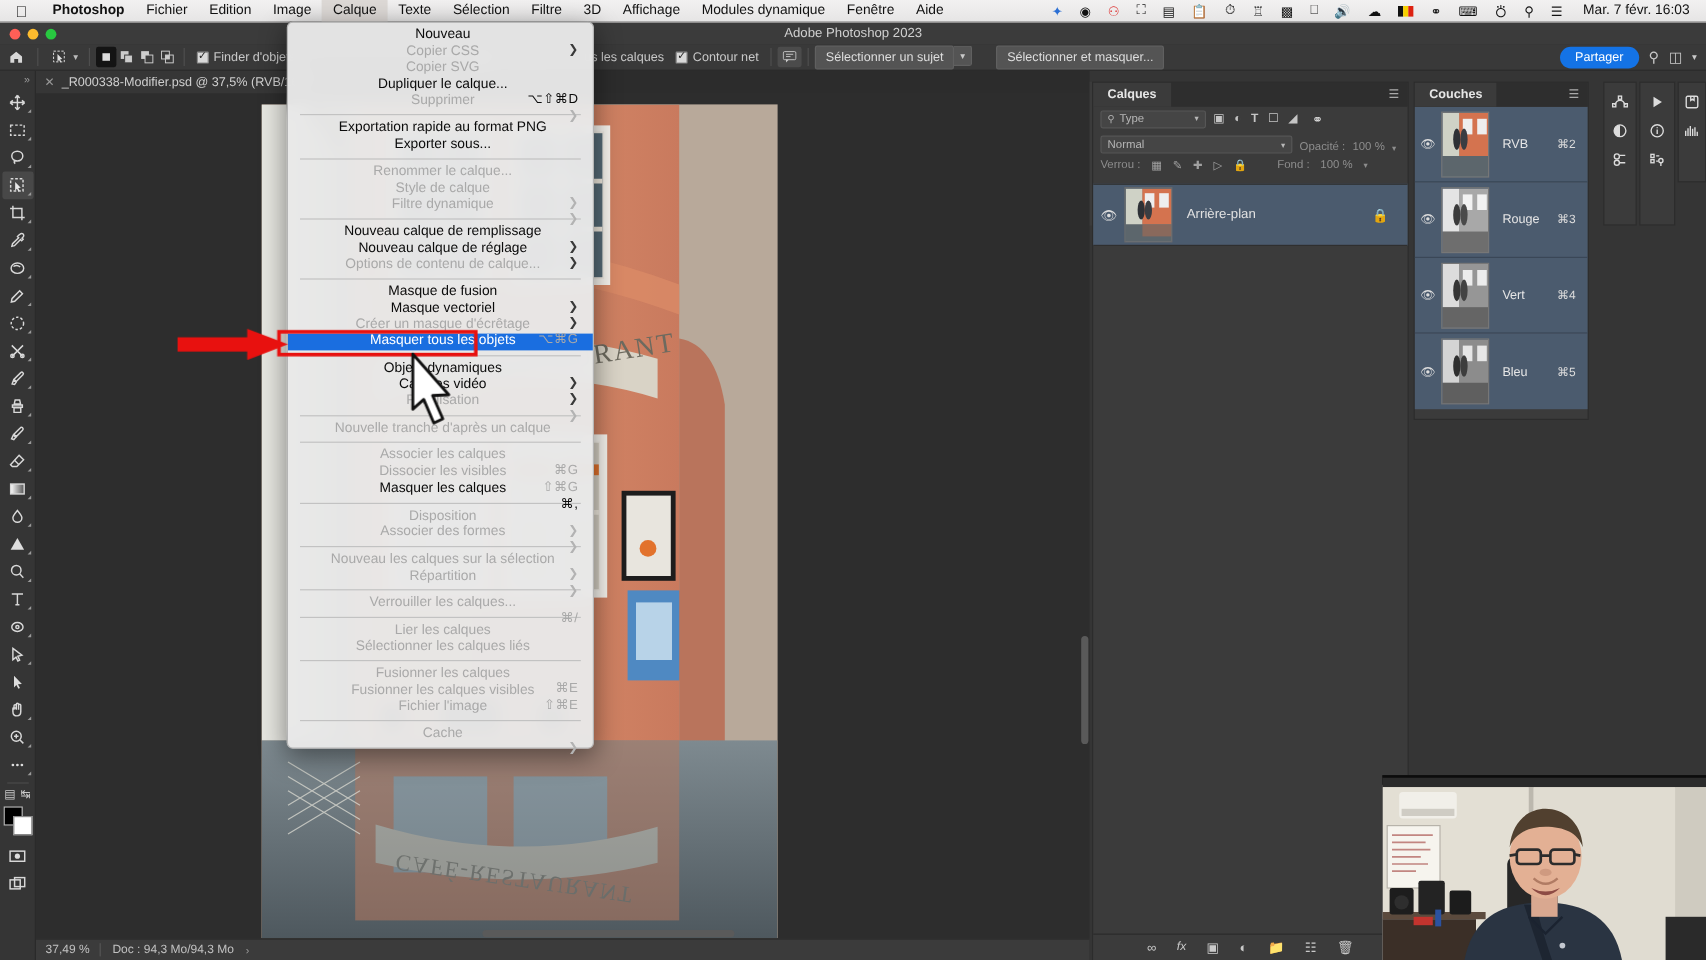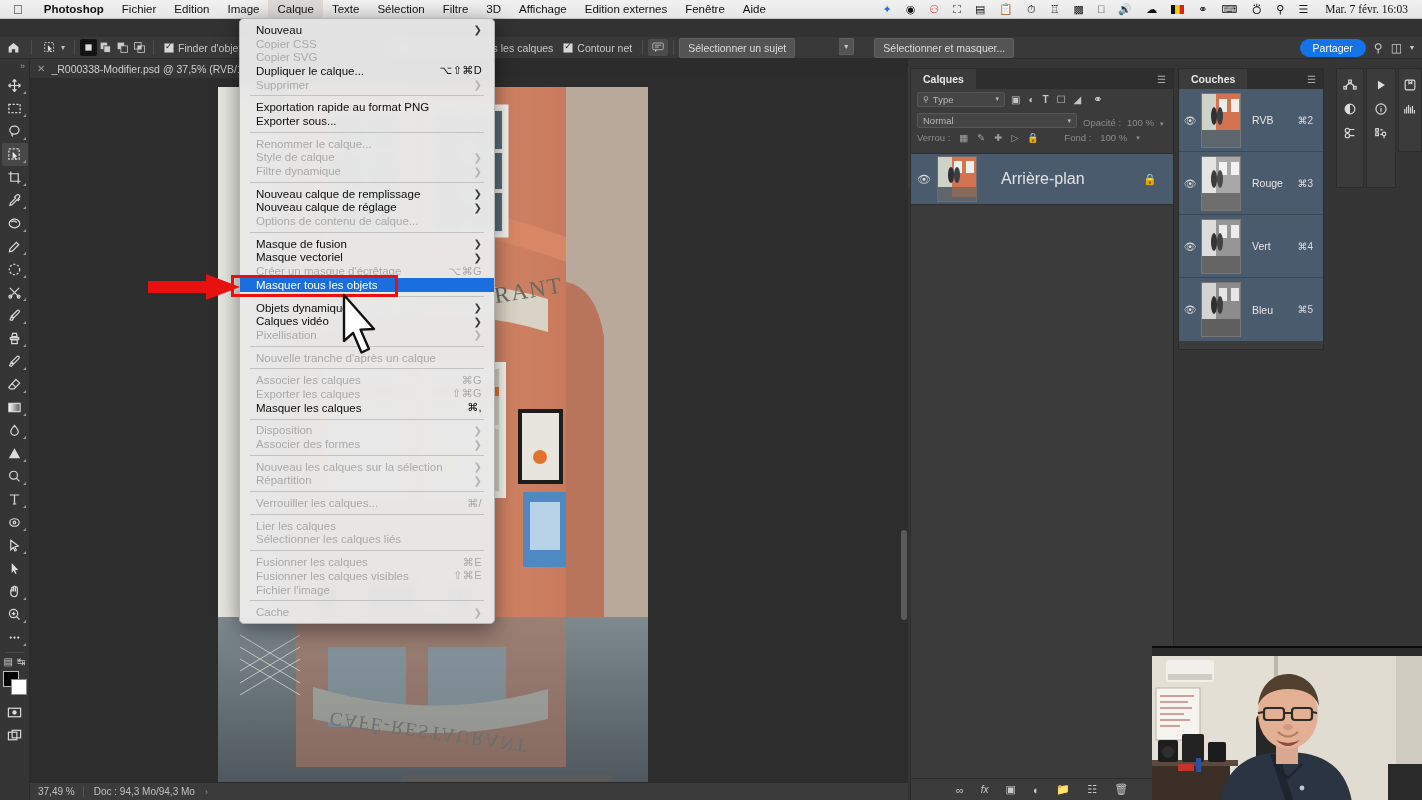--- a/index.html
+++ b/index.html
@@ -17,21 +17,21 @@
     background:linear-gradient(#f2f1f1,#e6e5e5);
     border-bottom:1px solid #c2c1c1;
     display:flex; align-items:center; color:#111; font-size:11.5px;
   }
   .macbar .apple{ padding:0 12px 0 13px; font-size:13px; line-height:1; }
   .macbar .mi{ padding:0 9px; height:19px; display:flex; align-items:center; white-space:nowrap;}
   .macbar .mi.bold{ font-weight:bold; }
   .macbar .mi.active{ background:#ddd9d6; }
   .macbar .right{ margin-left:auto; display:flex; align-items:center; gap:0; padding-right:8px;}
   .macbar .right .ic{ padding:0 7px; font-size:11px; display:flex; align-items:center; }
-  .macbar .clock{ padding:0 6px 0 10px; font-size:11.5px; white-space:nowrap;font-family:Liberation Serif, serif;}
+  .macbar .clock{ padding:0 6px 0 10px; font-size:11.5px; white-space:nowrap;}
 
   
   .titlebar{
     position:absolute; left:0; top:19px; width:1422px; height:18px;
     background:#3b3b3b; display:flex; align-items:center; justify-content:center;
   }
   .titlebar .apptitle{ font-size:11px; color:#cfcfcf; }
   .traffic{ position:absolute; left:8px; top:0; height:18px; display:flex; align-items:center; gap:6px;}
   .traffic i{ width:9px;height:9px;border-radius:50%; display:block;}
   .t-red{background:#ff5f57;} .t-yel{background:#febc2e;} .t-grn{background:#28c840;}
@@ -143,21 +143,21 @@
   }
   .lay-ics{ display:flex;align-items:center;gap:8px; color:#c5c5c5; font-size:10px;}
   .lay-mode{ display:flex;align-items:flex-end;height:19px;padding:0 6px;gap:6px;font-size:9.5px;color:#b0b0b0;}
   .lay-lock{ display:flex;align-items:center;height:19px;padding:0 6px;gap:9px;font-size:9.5px;color:#a0a0a0;}
   .layer-row{
     height:52px; background:#4b5b6e; display:flex; align-items:center; gap:0;
     border-top:1px solid #2f2f2f; border-bottom:1px solid #2f2f2f;
   }
   .layer-eye{ width:26px; display:flex;align-items:center;justify-content:center; color:#ddd; font-size:11px;}
   .layer-thumb{ width:40px;height:46px; border:1px solid #6d6d6d; overflow:hidden; position:relative;}
-  .layer-name{ padding-left:24px; font-size:16px; color:#e2e2e2;}
+  .layer-name{ padding-left:12px; font-size:11px; color:#e2e2e2;}
   .layer-lockic{ margin-left:auto; padding-right:16px; font-size:11px; color:#cfcfcf;}
   .lay-bottom{
     position:absolute; left:0; bottom:0; width:100%; height:22px; background:#3b3b3b;
     border-top:1px solid #2c2c2c; display:flex;align-items:center;justify-content:center;gap:17px;
     font-size:11px; color:#c9c9c9;
   }
 
   
   .ch-row{
     height:63px; background:#4b5b6e; display:flex;align-items:center;
@@ -173,21 +173,21 @@
 
   
   .menu{
     position:absolute; left:239px; top:18px; width:256px;
     background:rgba(232,232,232,0.97);
     border:1px solid #b5b5b5; border-radius:5px;
     box-shadow:0 6px 22px rgba(0,0,0,.45);
     padding:4px 0; font-size:11.5px; color:#0b0b0b;
     backdrop-filter:blur(6px);
   }
-  .mrow{ height:13.7px; display:flex;align-items:center; padding:0 12px 0 16px; white-space:nowrap;}
+  .mrow{ height:13.7px; display:flex;align-items:center; padding:0 12px 0 16px; white-space:nowrap;flex-direction:column;}
   .mrow .lbl{ }
   .mrow .sc{ margin-left:auto; font-size:11px; letter-spacing:.4px;}
   .mrow .arr{ margin-left:auto; font-size:10px; color:#3a3a3a;}
   .mrow.dis{ color:#a9a9a9;}
   .mrow.dis .arr{ color:#b3b3b3;}
   .mrow.hl{ background:#1a6ee0; color:#fff; }
   .msep{ height:1px; background:#c2c2c2; margin:4px 10px; }
 
   
   .annobox{
@@ -213,21 +213,21 @@
     <div class="mi bold">Photoshop</div>
     <div class="mi">Fichier</div>
     <div class="mi">Edition</div>
     <div class="mi">Image</div>
     <div class="mi active">Calque</div>
     <div class="mi">Texte</div>
     <div class="mi">Sélection</div>
     <div class="mi">Filtre</div>
     <div class="mi">3D</div>
     <div class="mi">Affichage</div>
-    <div class="mi">Edition externes</div>
+    <div class="mi">Modules dynamique</div>
     <div class="mi">Fenêtre</div>
     <div class="mi">Aide</div>
 
     <div class="right">
       <div class="ic" style="color:#2b6fd4;">✦</div>
       <div class="ic">◉</div>
       <div class="ic" style="color:#d33;">⚇</div>
       <div class="ic">⛶</div>
       <div class="ic">▤</div>
       <div class="ic">📋</div>
@@ -246,20 +246,28 @@
       </div>
       <div class="ic">⚭</div>
       <div class="ic">⌨</div>
       <div class="ic">⛣</div>
       <div class="ic">⚲</div>
       <div class="ic">☰</div>
       <div class="clock">Mar. 7 févr.  16:03</div>
     </div>
   </div>
 
+  <div class="titlebar">
+    <div class="traffic">
+      <i class="t-red"></i>
+      <i class="t-yel"></i>
+      <i class="t-grn"></i>
+    </div>
+    <div class="apptitle">Adobe Photoshop 2023</div>
+  </div>
 
   <div class="optbar">
     <div class="home-ic">
       <svg width="13" height="13" viewBox="0 0 16 16">
           <path d="M2 7.5L8 2.5 14 7.5V14H10V10H6V14H2Z" fill="#d8d8d8"></path>
         </svg>
     </div>
     <div class="sep"></div>
     <div class="tool-preview">
       <div class="sqbtn">
@@ -313,21 +321,21 @@
     </div>
     <div class="sep"></div>
     <div class="sqbtn" style="background:#4b4b4b;width:20px;height:17px;">
       <svg width="12" height="11" viewBox="0 0 16 14">
           <rect x="1" y="1" width="14" height="9" rx="1.5" fill="none" stroke="#ccc"></rect>
           <path d="M4 10v3l3-3z" fill="#ccc"></path>
           <path d="M4 4h8M4 6.5h5" stroke="#ccc"></path>
         </svg>
     </div>
     <div class="sep"></div>
-    <div style="display:flex;align-items:flex-start;gap:44px;">
+    <div style="display:flex;align-items:flex-start;">
       <div class="pillbtn">Sélectionner un sujet</div>
       <div class="dropcaret">▾</div>
     </div>
     <div style="width:20px;"></div>
     <div class="pillbtn">Sélectionner et masquer...</div>
 
     <div class="optright">
       <div class="share">Partager</div>
       <div style="font-size:12px;">⚲</div>
       <div style="font-size:12px;">◫</div>
@@ -907,21 +915,21 @@
         <div class="msep"></div>
         <div class="mrow dis">
           <span class="lbl">Nouvelle tranche d'après un calque</span>
         </div>
         <div class="msep"></div>
         <div class="mrow dis">
           <span class="lbl">Associer les calques</span>
           <span class="sc">⌘G</span>
         </div>
         <div class="mrow dis">
-          <span class="lbl">Exporter les calques</span>
+          <span class="lbl">Dissocier les visibles</span>
           <span class="sc">⇧⌘G</span>
         </div>
         <div class="mrow">
           <span class="lbl">Masquer les calques</span>
           <span class="sc">⌘,</span>
         </div>
         <div class="msep"></div>
         <div class="mrow dis">
           <span class="lbl">Disposition</span>
           <span class="arr">❯</span>

